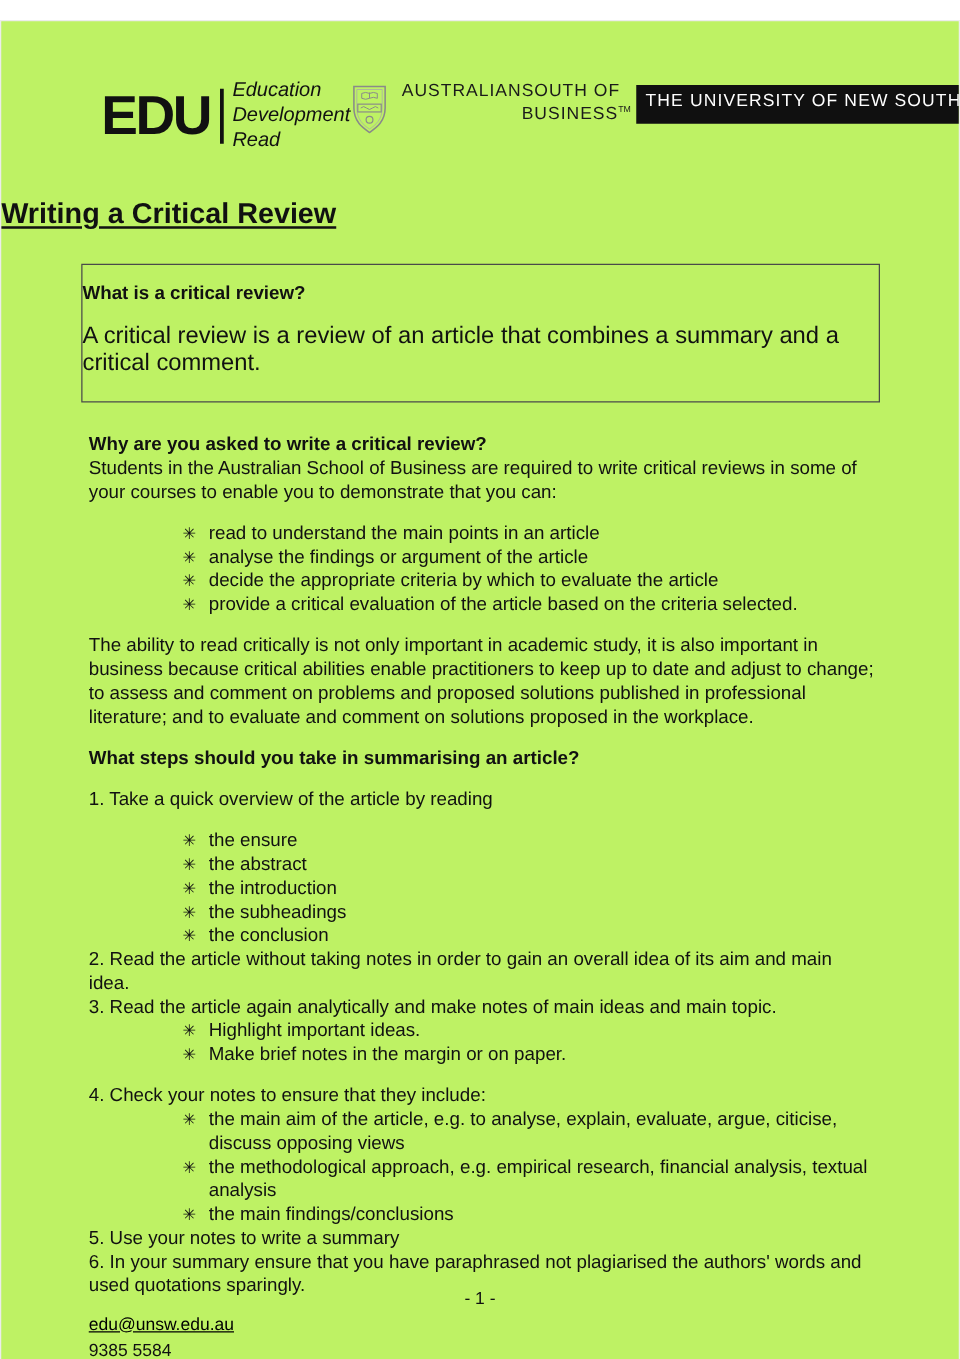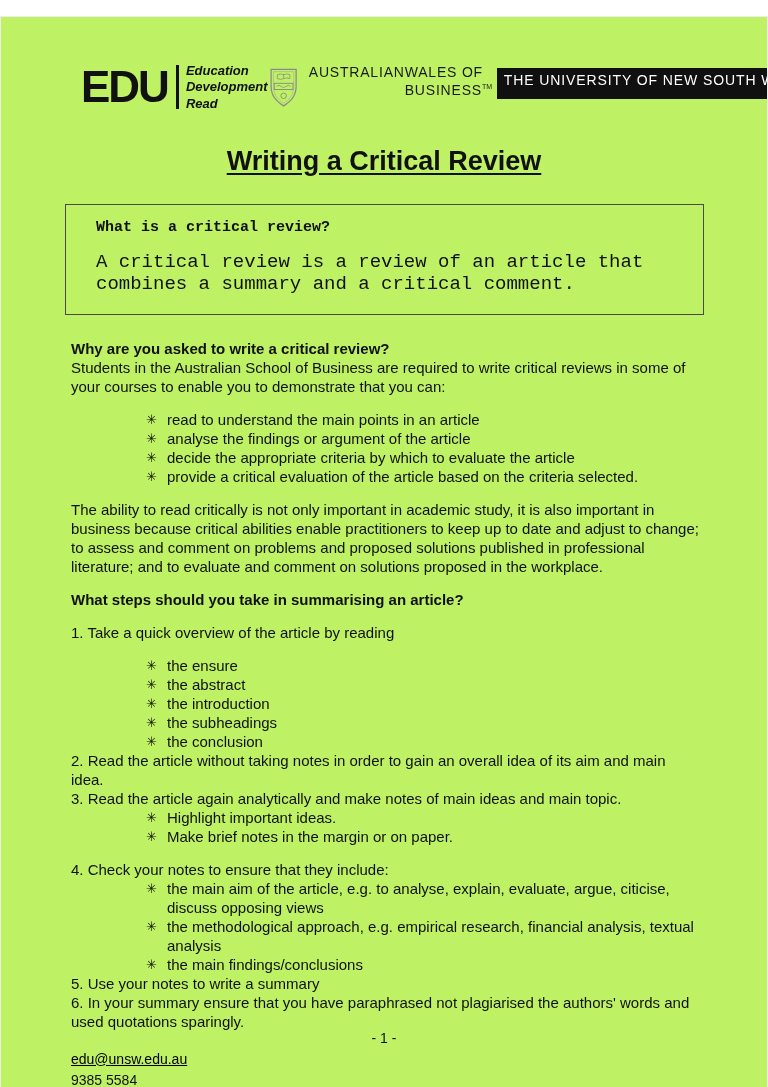--- a/index.html
+++ b/index.html
@@ -8,39 +8,39 @@
   .page {
     position:relative; width:768px; height:1087px; margin:16px auto;
     background:#bef264; border:1px solid #ececec; overflow:hidden;
   }
 
   
   .header { display:flex; justify-content:space-between; align-items:flex-start; padding:46px 58px 0 80px; }
   .edu-logo { display:flex; align-items:center; }
   .edu-text { font-size:44px; font-weight:bold; letter-spacing:-2px; line-height:1; }
   .edu-divider { width:3px; height:44px; background:#111; margin:0 7px 0 8px; }
-  .edu-unit { font-size:13px; font-weight:bold; font-style:italic; line-height:1.25; }
+  .edu-unit { font-size:16px; font-weight:normal; font-style:italic; line-height:1.25; }
   .asb-logo { display:flex; align-items:flex-start; }
   .crest { margin-right:10px; margin-top:1px; }
   .asb-text { display:flex; flex-direction:row; }
   .asb-line { font-size:14px; letter-spacing:0.8px; color:#1a1a1a; line-height:1.3; }
   .tm { font-size:7px; vertical-align:super; letter-spacing:0; }
   .unsw-bar {
     margin-top:5px; background:#101010; color:#fff; font-size:14px;
     letter-spacing:0.9px; padding:4px 7px 3px; white-space:nowrap;
   }
 
   
   .doc-title {
-    margin-top:34px; text-align:center; font-size:27px; font-weight:bold;
+    margin-top:34px; font-size:23px; font-weight:bold;
     text-decoration:underline; text-underline-offset:3px;
   }
 
   
-  .intro-box { margin:27px 63px 0 64px; border:1px solid #4a4a4a; padding:14px 30px 19px;font-family:Liberation Mono, monospace; }
+  .intro-box { margin:27px 63px 0 64px; border:1px solid #4a4a4a; padding:14px 0 19px; }
   .intro-box .box-heading { font-weight:bold; font-size:15px; }
   .intro-box .box-body { margin-top:15px; font-size:19px; }
 
   
   .content { margin:24px 68px 0 70px; font-size:15px; line-height:19px; }
   .bold-heading { font-weight:bold; }
   .para { margin:0; }
   .gap { height:14px; }
   .step { text-underline-offset:2px; }
 
@@ -76,21 +76,21 @@
         <path d="M7 5 H33 V24 C33 36 26 41.5 20 45.5 C14 41.5 7 36 7 24 Z" fill="none" stroke="#aaaaaa" stroke-width="0.8"></path>
         <path d="M12 9 q4 -2 8 0 q4 -2 8 0 v5 q-4 -2 -8 0 q-4 2 -8 0 z" fill="none" stroke="#8a8a8a" stroke-width="1"></path>
         <line x1="20" y1="8" x2="20" y2="14" stroke="#8a8a8a" stroke-width="1"></line>
         <rect x="8" y="20" width="24" height="8" fill="none" stroke="#8a8a8a" stroke-width="1.2"></rect>
         <path d="M11 24 q3 -3 6 0 q3 3 6 0 q3 -3 6 0" fill="none" stroke="#8a8a8a" stroke-width="1"></path>
         <circle cx="20" cy="36" r="3.5" fill="none" stroke="#8a8a8a" stroke-width="1.2"></circle>
       </svg>
       <div class="asb-text">
         <span class="asb-line">AUSTRALIAN</span>
         <span class="asb-line">
-          <span>WALES OF BUSINESS</span><span class="tm">TM</span>
+          <span>SOUTH OF BUSINESS</span><span class="tm">TM</span>
         </span>
         <span class="unsw-bar">THE UNIVERSITY OF NEW SOUTH WALES</span>
       </div>
     </div>
   </div>
 
   <div class="doc-title">Writing a Critical Review</div>
 
   <div class="intro-box">
     <div class="box-heading">What is a critical review?</div>

